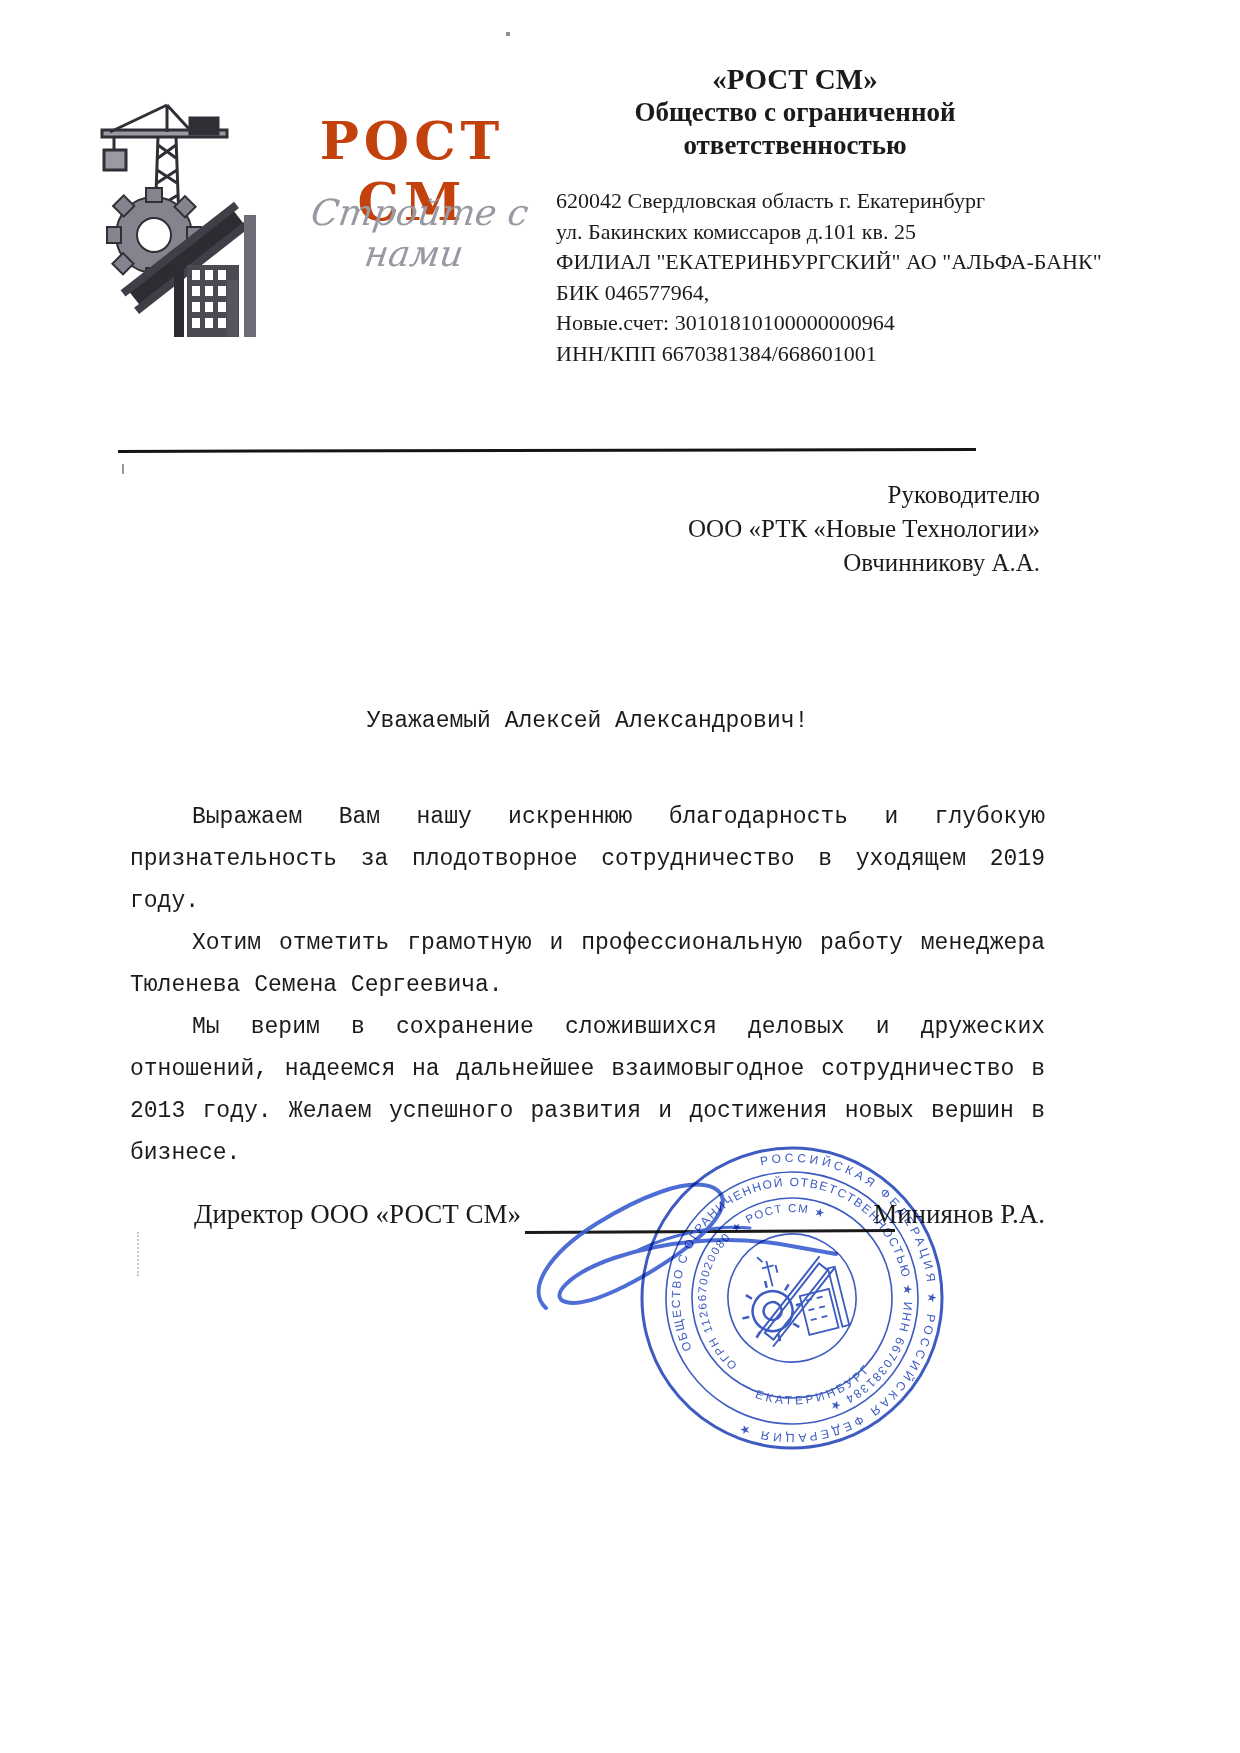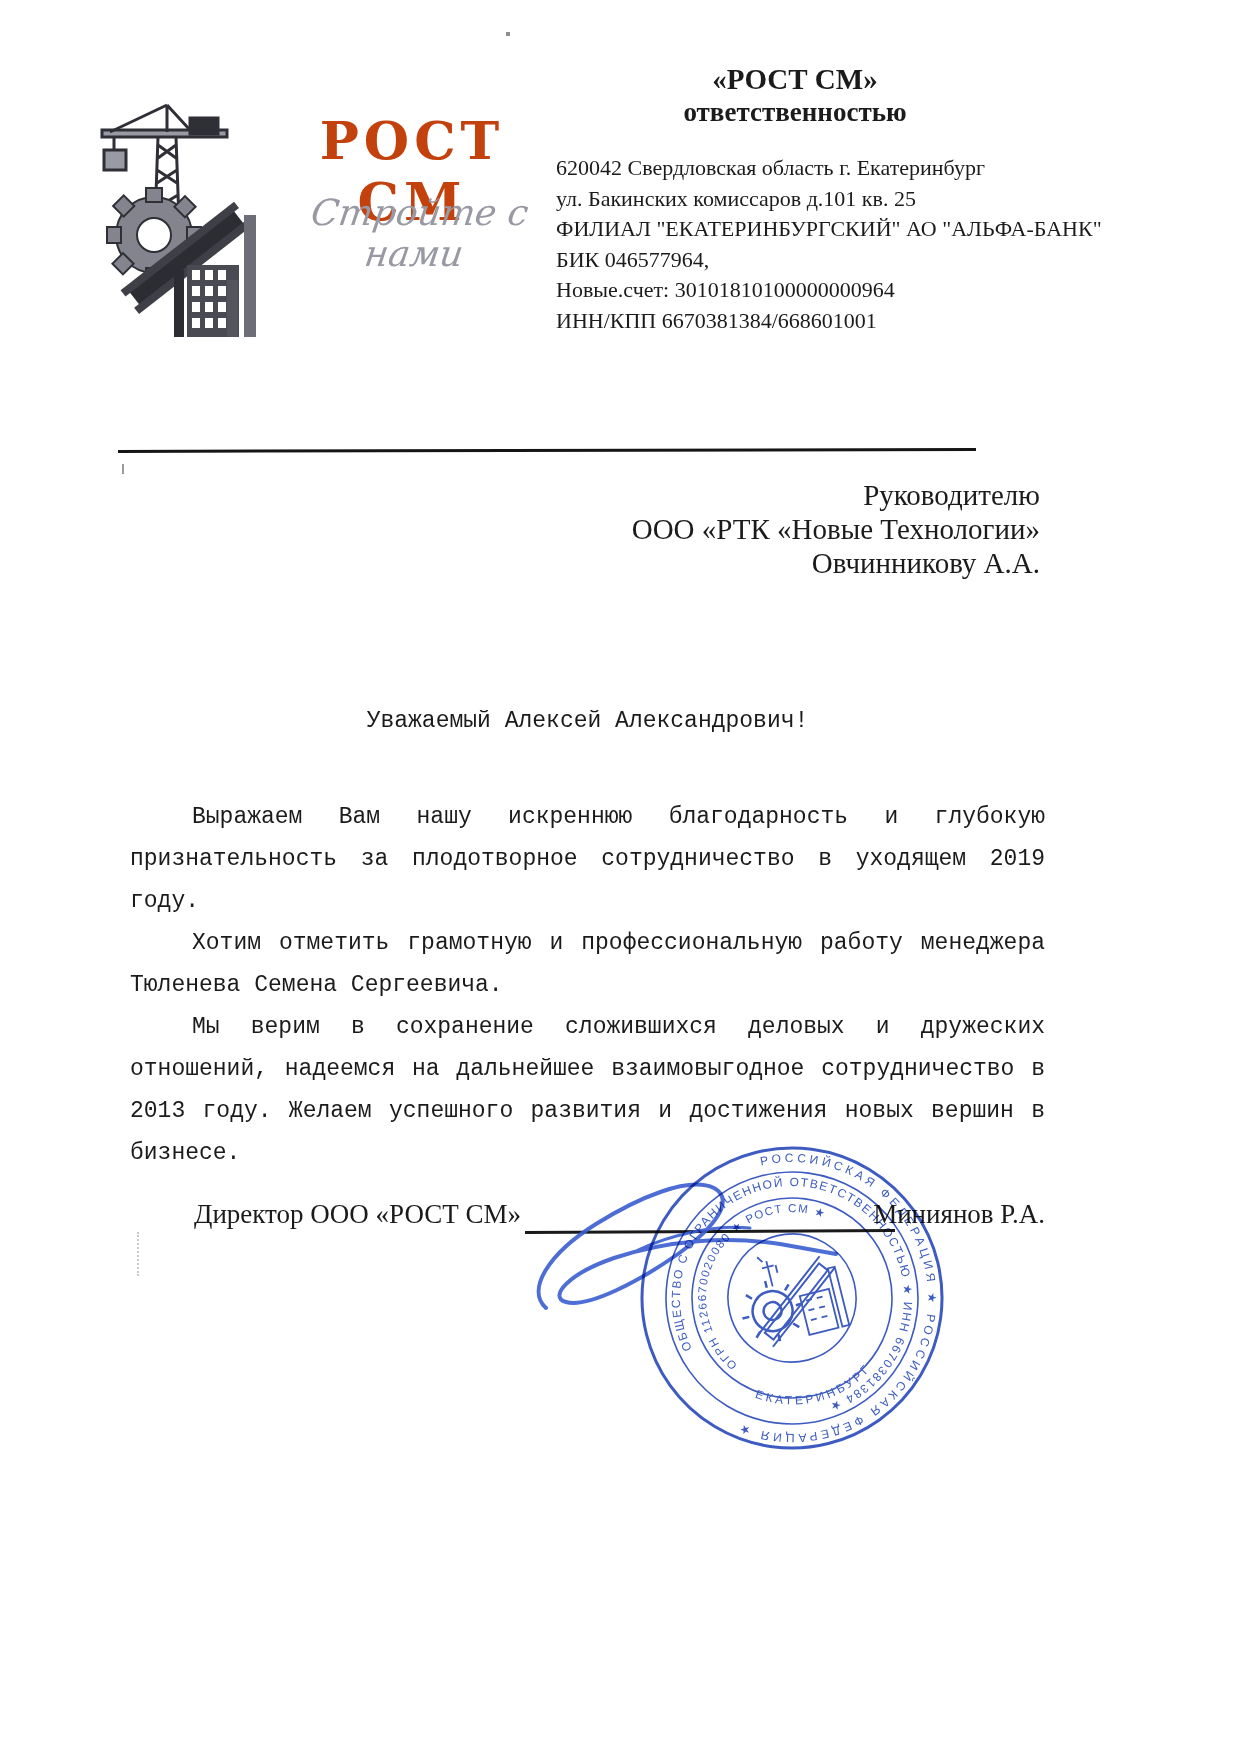--- a/index.html
+++ b/index.html
@@ -40,21 +40,21 @@
     position:absolute;left:122px;top:464px;width:2px;height:10px;background:#9a9a9a;
   }
   .speck{position:absolute;left:506px;top:32px;width:4px;height:4px;background:#8f8f8f;}
   .dotted-artifact{
     position:absolute;left:137px;top:1232px;width:0;height:44px;
     border-left:2px dotted #c9c9cf;
   }
   
   .recipient{
     position:absolute;right:200px;top:478px;width:480px;
-    text-align:right;font-size:29px;line-height:34px;
+    text-align:right;font-size:25px;line-height:34px;
   }
   
   .letter{
     position:absolute;left:130px;top:700px;width:915px;
     font-size:23px;line-height:42px;font-family:Liberation Mono, monospace;
   }
   .salutation{text-align:center;margin:0 0 54px 0;}
   .letter p{margin:0;text-align:justify;text-indent:62px;}
   
   .sig-row{
@@ -133,20 +133,21 @@
         <rect x="135" y="180" width="11" height="57" fill="#55555e"></rect>
         <rect x="82" y="170" width="10" height="67" fill="#2c2c33"></rect>
       </g>
     </svg>
     <div class="logo-brand">РОСТ СМ</div>
     <div class="logo-tagline">Стройте с нами</div>
   </div>
 
   <div class="hdr-right">
     <div class="hdr-title">«РОСТ СМ»</div>
+    <div class="hdr-orgtype">Общество с ограниченной</div>
     <div class="hdr-orgtype">ответственностью</div>
     <div class="hdr-details">
       <div>620042 Свердловская область г. Екатеринбург</div>
       <div>ул. Бакинских комиссаров д.101 кв. 25</div>
       <div>ФИЛИАЛ "ЕКАТЕРИНБУРГСКИЙ" АО "АЛЬФА-БАНК"</div>
       <div>БИК 046577964,</div>
       <div>Новые.счет: 30101810100000000964</div>
       <div>ИНН/КПП 6670381384/668601001</div>
     </div>
   </div>

